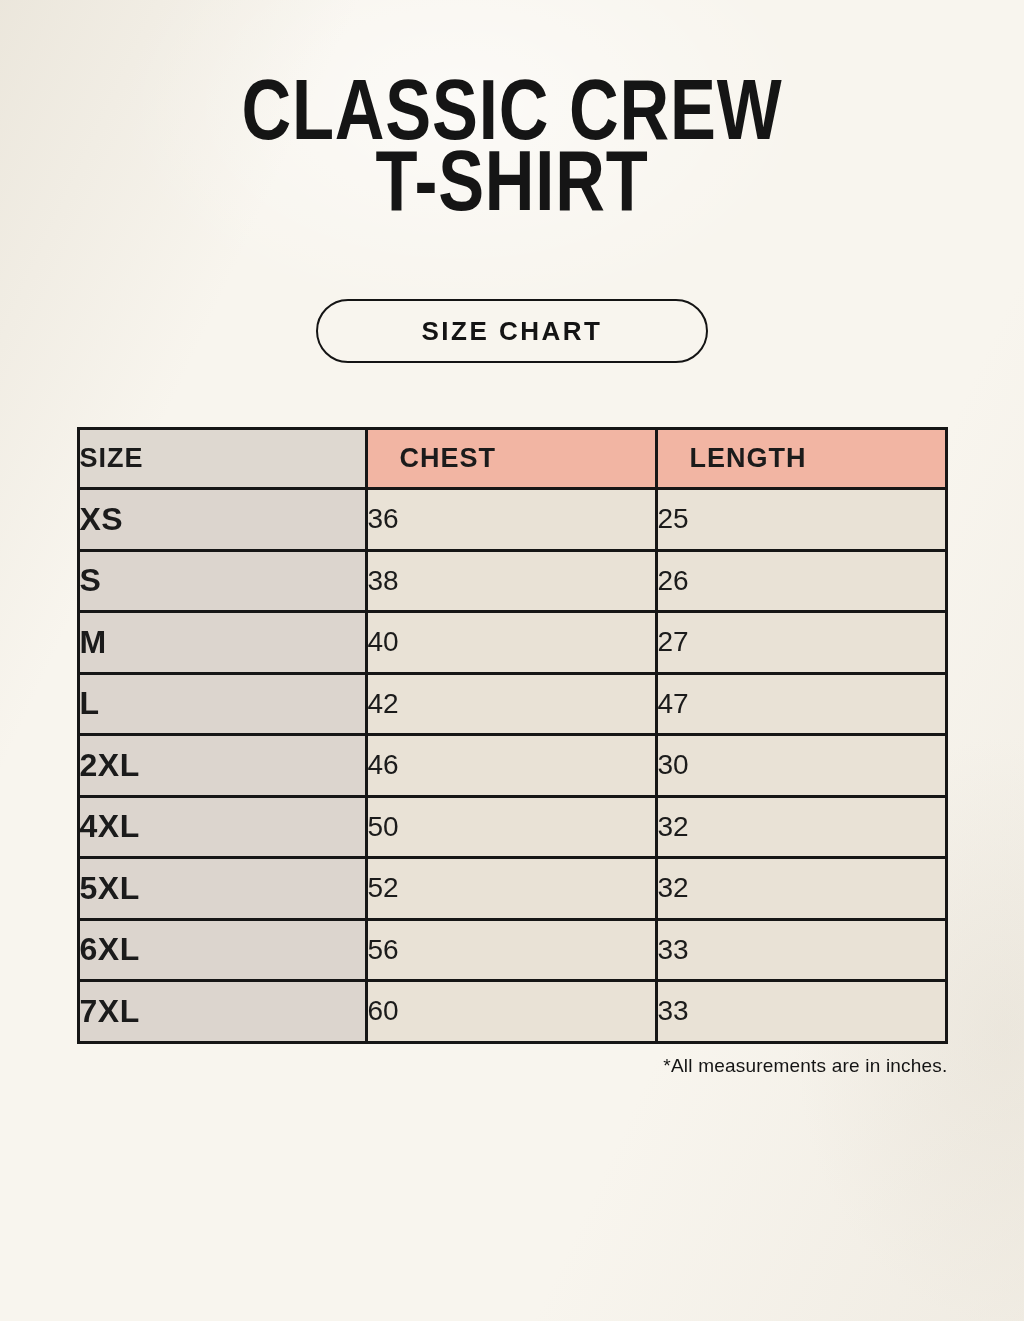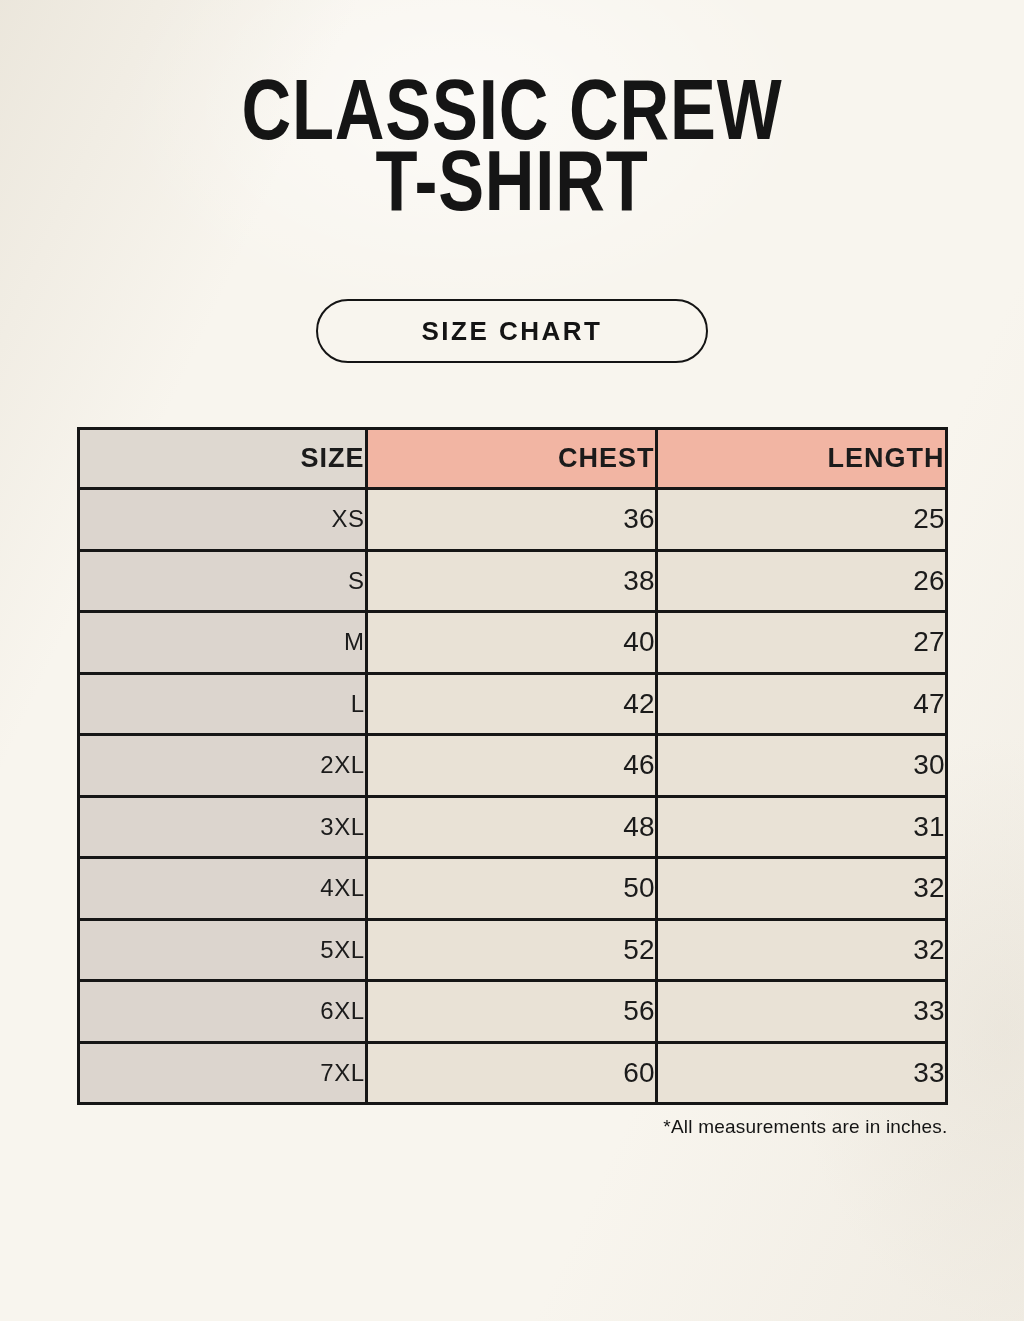--- a/index.html
+++ b/index.html
@@ -62,34 +62,34 @@
   }
   
   .table-wrap{width:871px;margin:64px auto 0;}
   table.size-table{
     width:871px;
     border-collapse:collapse;
     table-layout:fixed;
   }
   .size-table th,.size-table td{
     border:3px solid var(--table-border);
-    text-align:right;
+    text-align:left;
     vertical-align:middle;
   }
   .size-table col.c-size{width:288px;}
   .size-table thead th{
     height:60px;
     font-size:27px;font-weight:700;letter-spacing:1px;
   }
   .size-table thead th.h-size{background:var(--header-size-bg);}
   .size-table thead th.h-accent{background:var(--header-accent-bg);padding-left:32px;}
   .size-table tbody th{
     height:61.5px;
     background:var(--size-col-bg);
-    font-size:24px;font-weight:400;letter-spacing:0.5px;margin-left:25px;
+    font-size:32px;font-weight:700;letter-spacing:0.5px;margin-left:25px;
   }
   .size-table tbody td{
     background:var(--value-cell-bg);
     font-size:28px;font-weight:400;
   }
   
   .footnote{
     width:871px;margin:11px auto 0;
     text-align:right;
     font-size:19px;font-weight:400;
@@ -147,25 +147,20 @@
             <th>L</th>
             <td>42</td>
             <td>47</td>
           </tr>
           <tr>
             <th>2XL</th>
             <td>46</td>
             <td>30</td>
           </tr>
           <tr>
-            <th>3XL</th>
-            <td>48</td>
-            <td>31</td>
-          </tr>
-          <tr>
             <th>4XL</th>
             <td>50</td>
             <td>32</td>
           </tr>
           <tr>
             <th>5XL</th>
             <td>52</td>
             <td>32</td>
           </tr>
           <tr>

